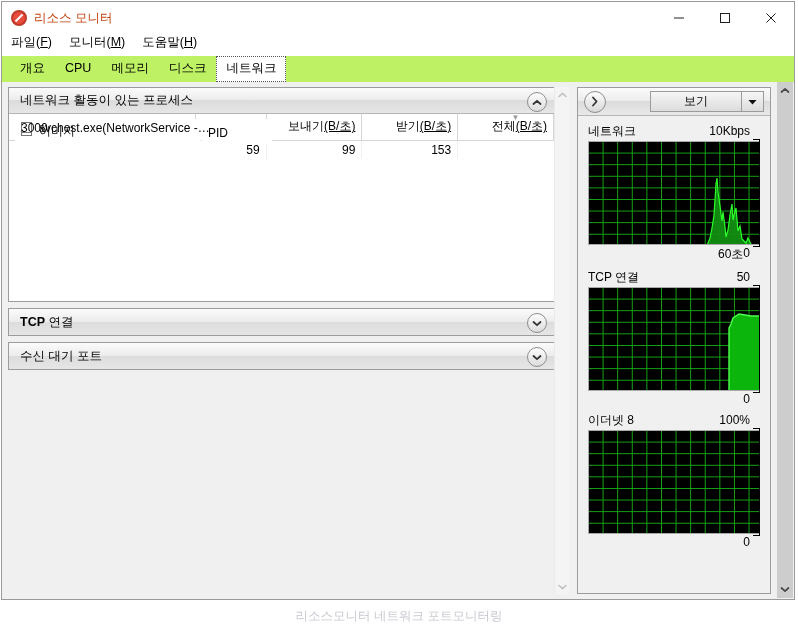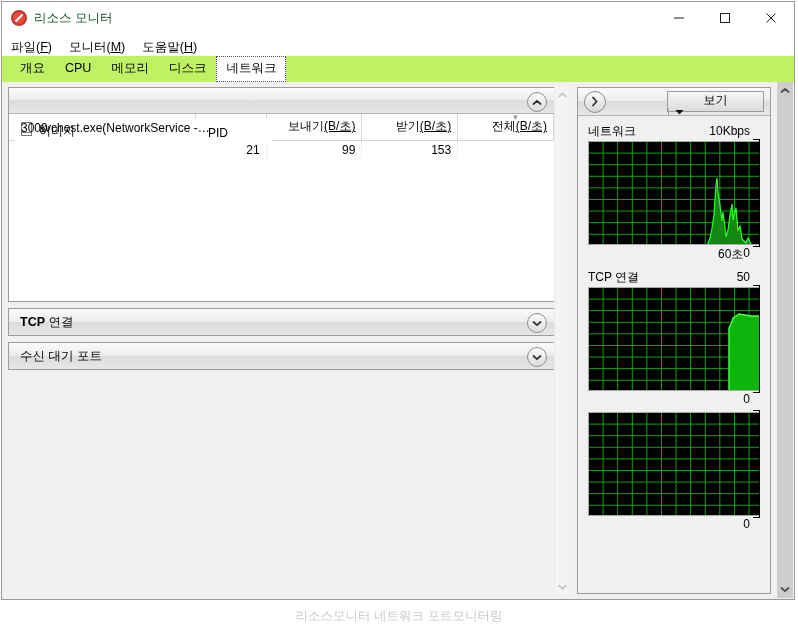--- a/index.html
+++ b/index.html
@@ -20,29 +20,29 @@
   }
   .app-icon{
     width:16px;height:16px;margin-left:9px;margin-right:7px;
     border-radius:50%;border:2px solid #c0392b;background:#e74c3c;
     position:relative;box-sizing:border-box;flex:none;
   }
   .app-icon::after{
     content:"";position:absolute;left:1px;top:5px;width:10px;height:2px;
     background:#ffffff;transform:rotate(-45deg);
   }
-  .title-text{font-size:12.5px;color:#14532d;white-space:nowrap;}
+  .title-text{font-size:12.5px;color:#c2410c;white-space:nowrap;}
   .win-btns{position:absolute;right:0;top:0;height:32px;display:flex;}
   .win-btn{
     width:46px;height:32px;display:flex;align-items:center;justify-content:center;
     background:#ffffff;
   }
   .win-btn svg{display:block;}
   
-  .menubar{height:22px;display:flex;align-items:flex-end;background:#ffffff;padding-left:9px;}
+  .menubar{height:22px;display:flex;align-items:flex-start;background:#ffffff;padding-left:9px;}
   .menu-item{margin-right:17px;font-size:12.5px;color:#000;white-space:nowrap;}
   .menu-item u{text-decoration:underline;}
   
   .tabstrip{
     height:26px;background:#bef264;display:flex;align-items:center;
     padding-left:8px;box-sizing:border-box;position:relative;
   }
   .tab{
     padding:2px 9px 4px 9px;font-size:12.5px;color:#000;white-space:nowrap;
     border:1px solid transparent;box-sizing:border-box;line-height:18px;
@@ -127,24 +127,23 @@
     height:28px;display:flex;align-items:center;
     background:linear-gradient(to bottom,#fbfbfb 0%,#ececec 48%,#dcdcdc 50%,#e8e8e8 100%);
     border-bottom:1px solid #b5b5b5;position:relative;box-sizing:border-box;
   }
   .rt-round{
     margin-left:6px;width:20px;height:20px;border-radius:50%;
     background:linear-gradient(to bottom,#fdfdfd,#d8d8d8);
     border:1px solid #8d8d8d;display:flex;align-items:center;justify-content:center;
   }
   .viewbtn{
-    position:absolute;right:6px;top:3px;height:21px;width:97px;display:flex;
+    position:absolute;right:6px;top:3px;height:21px;width:114px;display:flex;
     border:1px solid #9b9b9b;box-sizing:border-box;
     background:linear-gradient(to bottom,#f6f6f6,#dcdcdc);
-    flex-direction:column;
   }
   .viewbtn .lbl{flex:1;display:flex;align-items:center;justify-content:center;font-size:12px;}
   .viewbtn .arrow{
     width:21px;border-left:1px solid #9b9b9b;display:flex;align-items:center;justify-content:center;
   }
   .graphs{position:absolute;left:0;right:0;top:29px;bottom:0;overflow:hidden;}
   .graph-block{margin:6px 10px 0 10px;}
   .graph-head{
     display:flex;justify-content:space-between;align-items:baseline;
     font-size:12px;color:#000;padding-right:10px;margin-bottom:1px;
@@ -224,20 +223,21 @@
     <div class="tab">디스크</div>
     <div class="tab selected">네트워크</div>
   </div>
 
   <div class="content">
 
     <div class="left">
 
       <div class="section">
         <div class="sec-head">
+          <div class="sec-title">네트워크 활동이 있는 프로세스</div>
           <div class="chev">
             <svg width="10" height="7" viewBox="0 0 10 7">
                 <polyline points="1.5,5 5,1.8 8.5,5" fill="none" stroke="#333" stroke-width="1.8" stroke-linecap="round" stroke-linejoin="round"></polyline>
               </svg>
           </div>
         </div>
         <div class="proc-body">
           <table class="proc">
             <colgroup>
               <col style="width:185px">
@@ -256,21 +256,21 @@
                 <th><span>받기</span><span class="unit">(B/초)</span></th>
                 <th>
                   <span class="sortmark">▼</span><span>전체</span><span class="unit">(B/초)</span>
                 </th>
               </tr>
             </thead>
             <tbody>
               <tr>
                 <td class="left"><span class="cb"></span><span>svchost.exe(NetworkService -…</span></td>
                 <td class="left">3000</td>
-                <td>21</td>
+                <td>59</td>
                 <td>99</td>
                 <td>153</td>
               </tr>
             </tbody>
           </table>
         </div>
       </div>
 
 
       <div class="section collapsed">
@@ -363,20 +363,24 @@
               </svg>
             </div>
             <div class="bracket"></div>
           </div>
           <div class="graph-foot only-right">
             <span>0</span>
           </div>
         </div>
 
         <div class="graph-block">
+          <div class="graph-head">
+            <span>이더넷 8</span>
+            <span>100%</span>
+          </div>
           <div class="graph-wrap">
             <div class="plot">
               <div class="grid"></div>
             </div>
             <div class="bracket"></div>
           </div>
           <div class="graph-foot only-right">
             <span>0</span>
           </div>
         </div>

